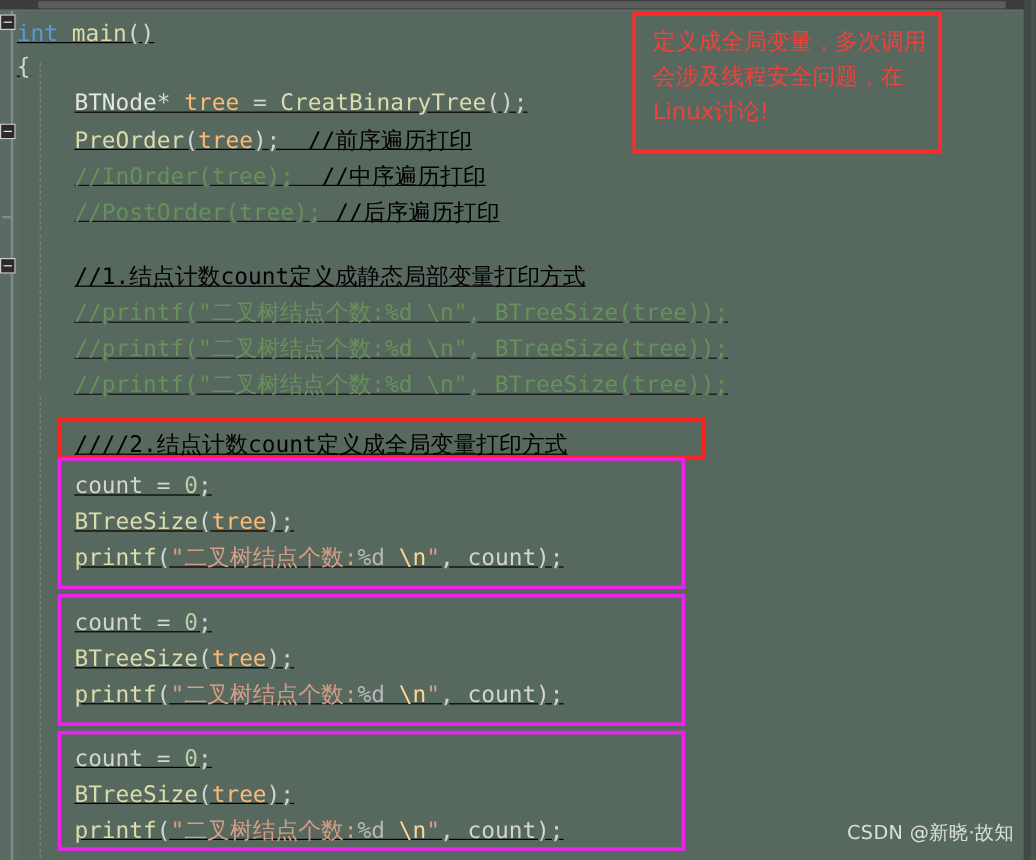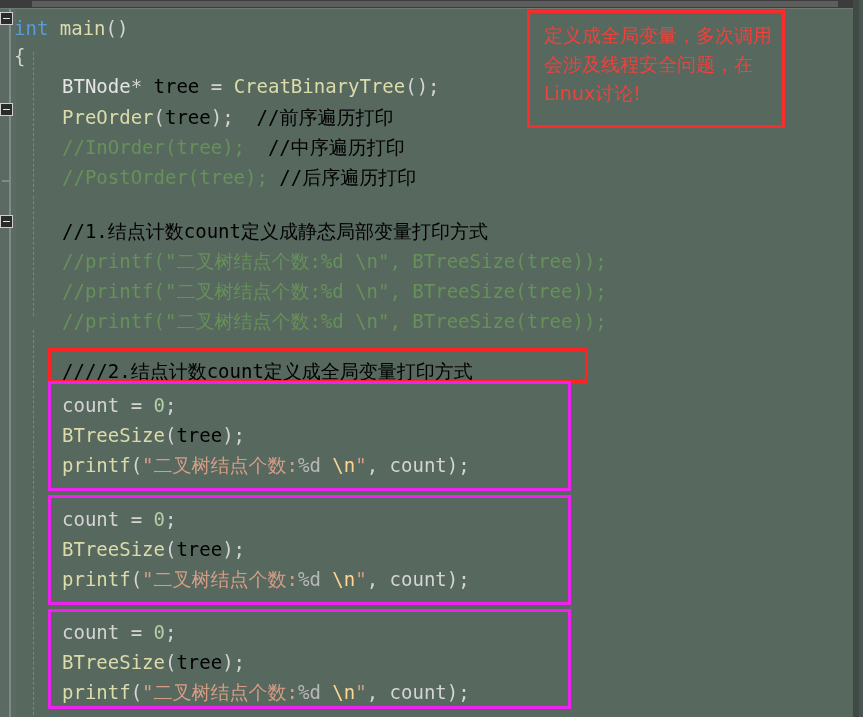--- a/index.html
+++ b/index.html
@@ -101,27 +101,28 @@
     font-family: "DejaVu Sans Mono", "Liberation Mono", monospace;
     font-size: 19px;
     line-height: 30px;
     white-space: pre;
   }
   .line {
     position: absolute;
     left: 0;
     height: 30px;
     white-space: pre;
+    text-decoration: underline;
   }
 
   
   .tok-key      { color: #569cd6; }
   .tok-type     { color: #e5e5e5; }
   .tok-fn       { color: #dcdcaa; }
-  .tok-var      { color: #000000; }
+  .tok-var      { color: #fdba74; }
   .tok-plain    { color: #d4d4d4; }
   .tok-num      { color: #b5cea8; }
   .tok-str      { color: #d69d85; }
   .tok-esc      { color: #ffd68f; }
   .tok-fmt      { color: #b8b8b8; }
   .tok-punct    { color: #d4d4d4; }
   .tok-comment  { color: #000000; }
   .tok-comment-dim { color: #6a9a57; opacity: 0.82; }
 
   
@@ -187,14 +188,15 @@
   <div class="note-red" style="left:527px; top:10px; width:258px; height:118px;">定义成全局变量，多次调用
 会涉及线程安全问题，在
 Linux讨论!</div>
 
   <div class="box box-red" style="left:48px; top:348px; width:540px; height:35px;"></div>
 
   <div class="box box-magenta" style="left:48px; top:381px; width:523px; height:110px;"></div>
   <div class="box box-magenta" style="left:48px; top:495px; width:523px; height:110px;"></div>
   <div class="box box-magenta" style="left:48px; top:609px; width:523px; height:100px;"></div>
 
+  <div class="watermark">CSDN @新晓·故知</div>
 
 </div>
 
 </body></html>

